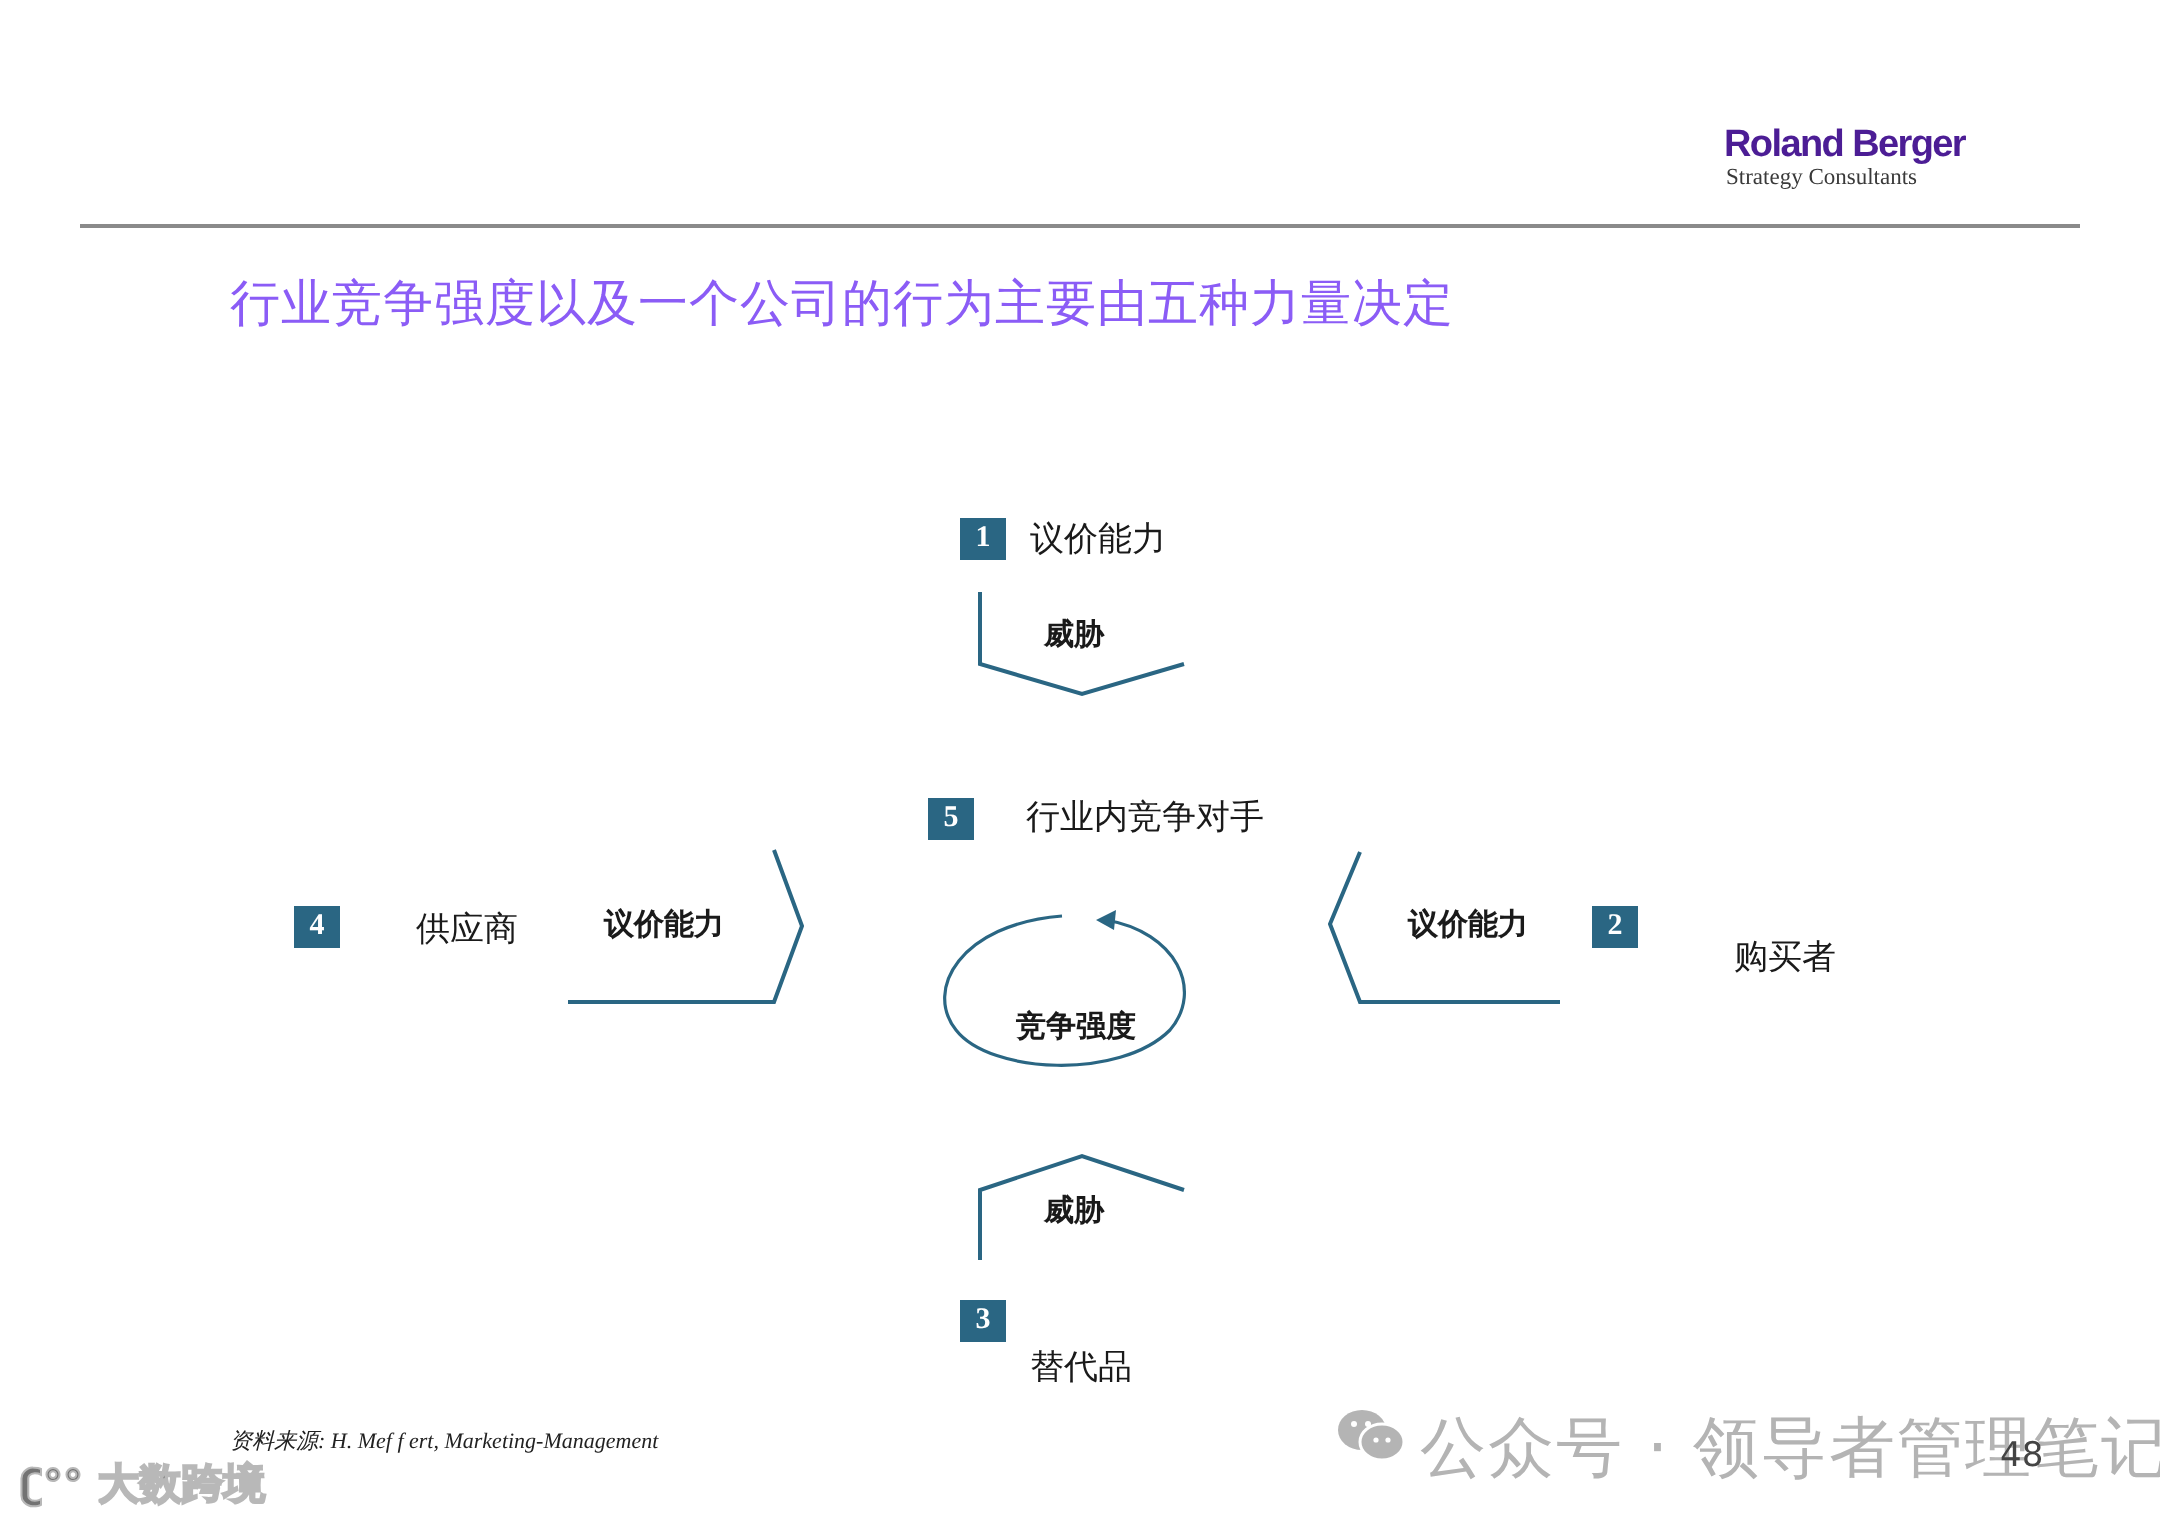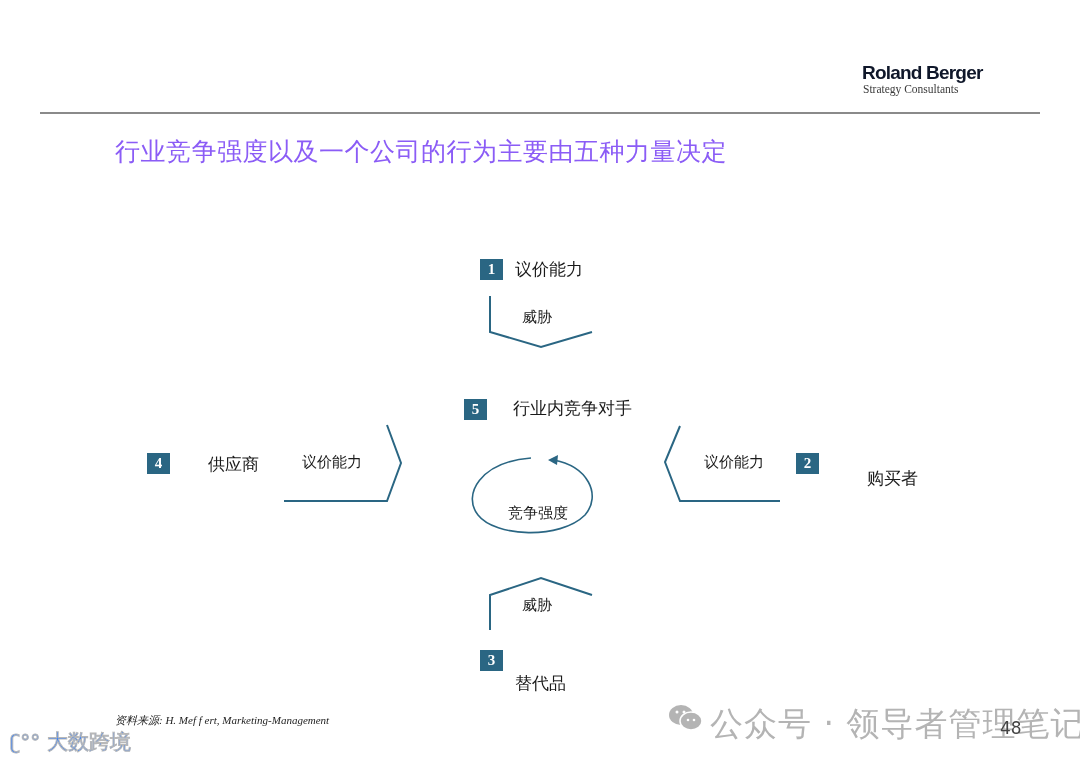--- a/index.html
+++ b/index.html
@@ -1,31 +1,31 @@
 <!DOCTYPE html>
 <html><head>
 <meta charset="utf-8">
 <style>
   html, body { margin:0; padding:0; background:#ffffff; }
   body { width:1080px; height:764px; position:relative; overflow:hidden;
          font-family:"DejaVu Sans", "Liberation Sans", sans-serif; color:#1a1a1a; }
   .abs { position:absolute; }
   .logo-main { left:862px; top:62px; font-family:"Liberation Sans", sans-serif; font-weight:bold;
-               font-size:19px; letter-spacing:-0.8px; color:#0f172a; white-space:nowrap; }
+               font-size:19px; letter-spacing:-0.8px; color:#4c1d95; white-space:nowrap; }
   .logo-sub { left:863px; top:83px; font-family:"Liberation Serif", serif; font-size:11.5px;
               color:#3a3a3a; white-space:nowrap; }
   .rule { left:40px; top:112px; width:1000px; height:2px; background:#8a8a8a; }
   .title { left:115px; top:135px; font-size:25px; letter-spacing:0.5px; white-space:nowrap; color:#8b5cf6; }
   .badge { width:23px; height:21px; background:#2a6683; color:#fff; font-family:"Liberation Serif", serif;
            font-weight:bold; font-size:15px; text-align:center; line-height:21px; }
   .label { font-size:17px; white-space:nowrap; color:#1a1a1a; }
-  .small { font-size:15px; white-space:nowrap; color:#1a1a1a; }
+  .small { font-size:15px; white-space:nowrap; color:#1a1a1a;font-weight:bold; }
   svg.diagram { position:absolute; left:0; top:0; }
   .source { left:115px; top:713px; font-family:"Liberation Serif", serif; font-size:11px; color:#222; white-space:nowrap;font-style:italic; }
-  .wm-left { left:10px; top:728px; font-size:21px; color:#3b82f6; font-weight:normal; white-space:nowrap;
+  .wm-left { left:10px; top:728px; font-size:21px; color:#737373; font-weight:bold; white-space:nowrap;
              -webkit-text-stroke:1px #b8b8b8; }
   .wm-right { left:710px; top:702px; font-size:33px; color:#b4b4b4; white-space:nowrap; letter-spacing:1px; }
   .pagenum { left:1000px; top:718px; font-size:17px; color:#444; }
 </style>
 </head>
 <body>
 
 <div class="abs logo-main">Roland Berger</div>
 <div class="abs logo-sub">Strategy Consultants</div>
 <div class="abs rule"></div>

